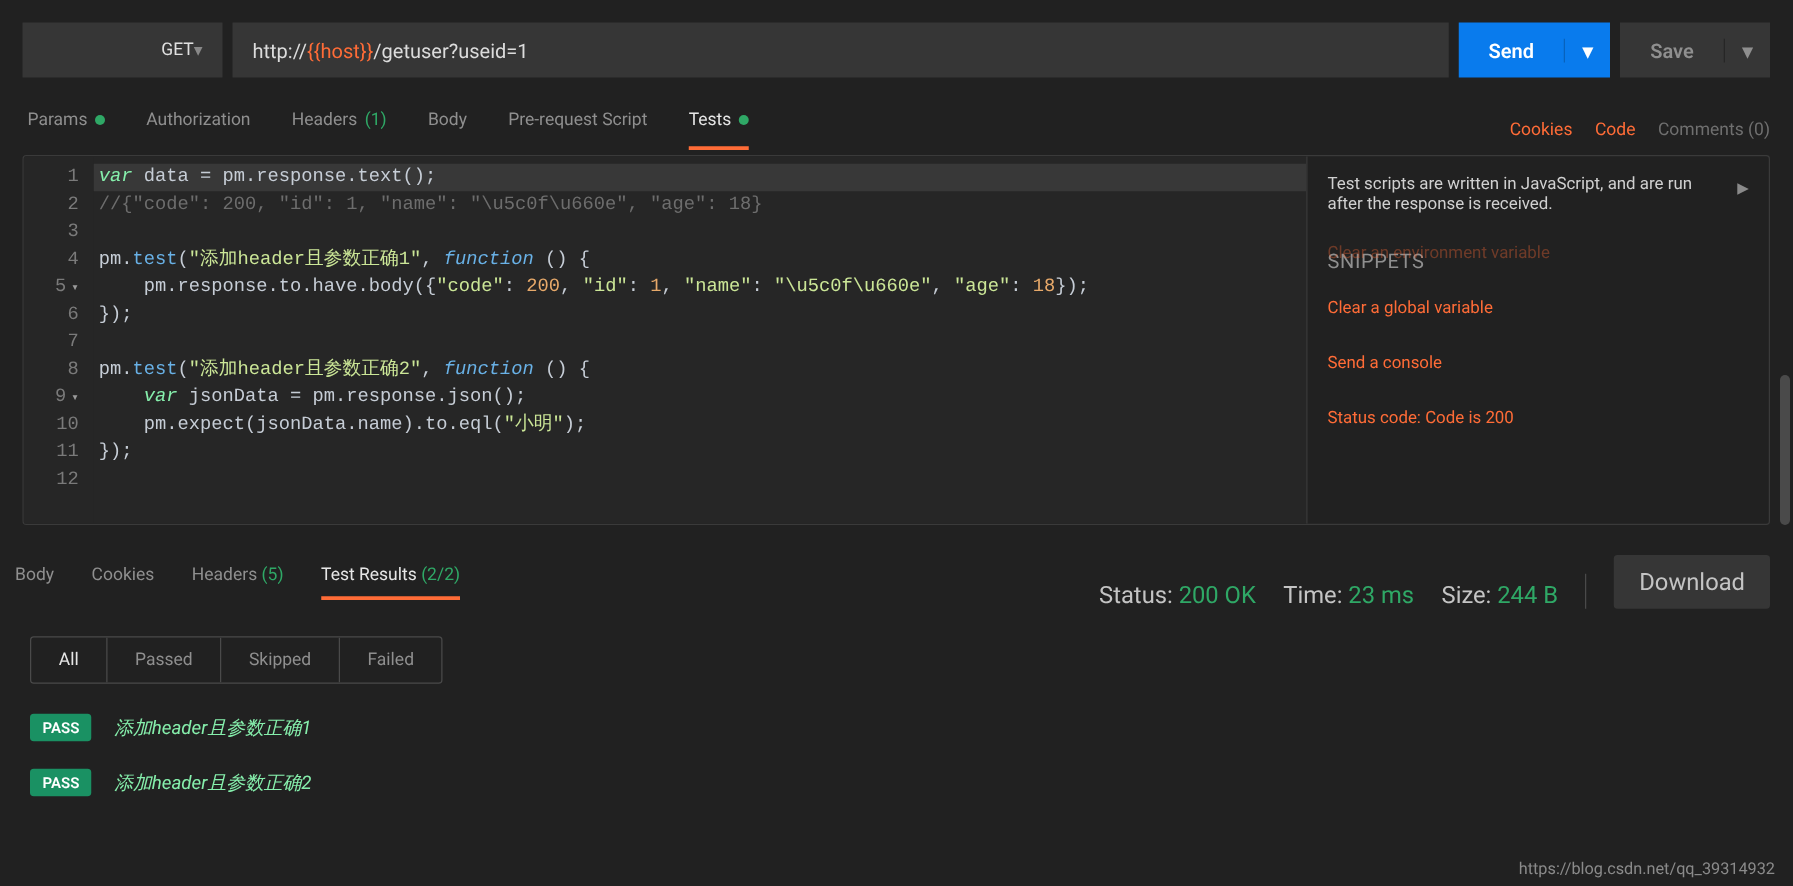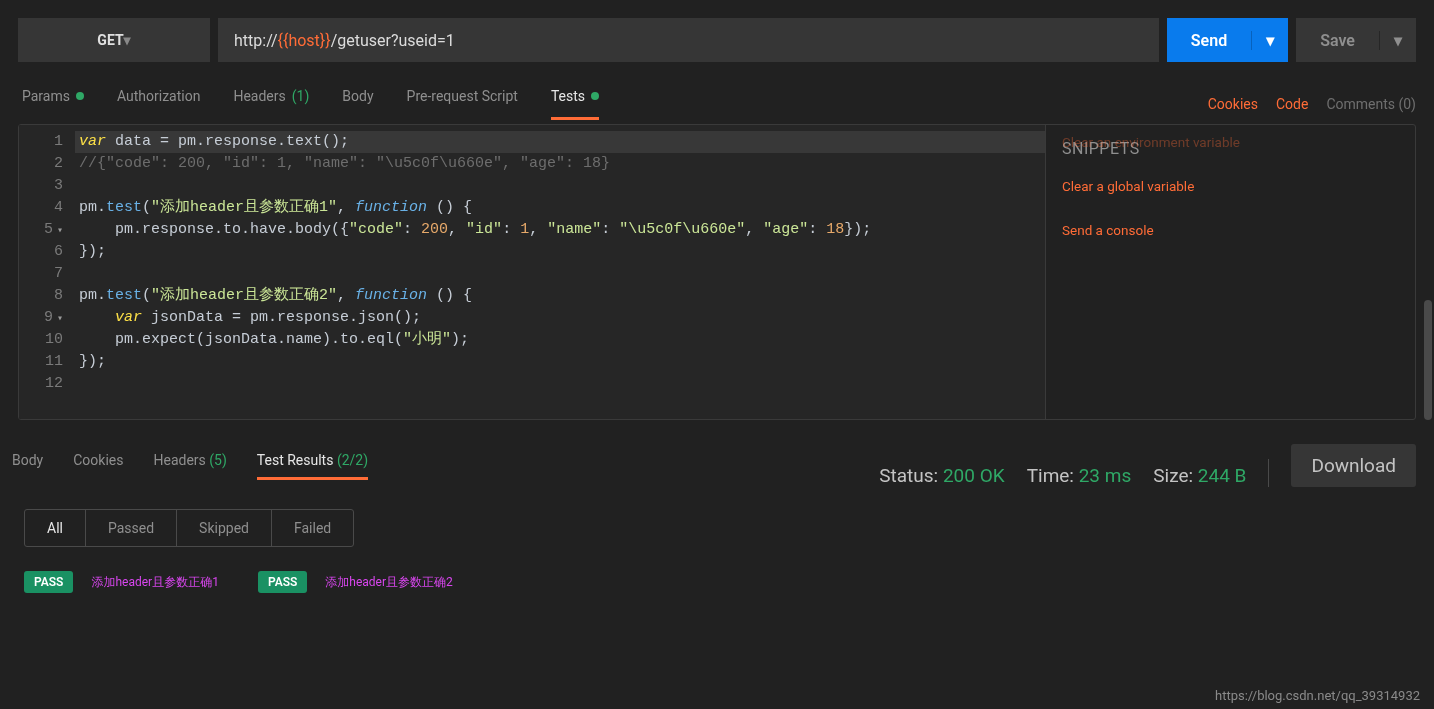--- a/index.html
+++ b/index.html
@@ -15,27 +15,27 @@
 }
 
 
 .request-bar {
   display: flex;
   gap: 8px;
   padding: 18px 18px 18px 18px;
   align-items: stretch;
 }
 .method-select {
-  width: 192px;
+  width: 160px;
   background: #363636;
   display: flex;
   align-items: center;
-  justify-content: center;
+  justify-content: flex-end;
   padding: 0 16px;
-  font-weight: 700;
+  font-weight: 400;
   color: #e0e0e0;
 }
 .method-select .chev { color: #888; }
 .url-box {
   flex: 1;
   background: #363636;
   display: flex;
   align-items: center;
   padding: 0 16px;
   color: #dcdcdc;
@@ -130,21 +130,21 @@
 .gutter .ln { height:22px; }
 .gutter .fold::after{
   content:"▾";
   font-size:10px;
   color:#9a9a9a;
   margin-left:4px;
 }
 .code-lines { padding:6px 0; flex:1;}
 .code-lines .line { height:22px; white-space:pre; padding-left:4px;}
 .code-lines .hl { background:#383838; }
-.tok-kw { color:#fde047; font-style:italic; }
+.tok-kw { color:#86efac; font-style:italic; }
 .tok-var { color:#f07178; font-style:italic; }
 .tok-id { color:#c6cdd6; }
 .tok-call { color:#69b1e6; }
 .tok-str { color:#cbe697; }
 .tok-num { color:#e7a96a;text-align:center; }
 .tok-comment { color:#6d6d6d;}
 .tok-func { color:#69b1e6; font-style:italic;}
 .tok-punc { color:#c6cdd6;}
 .cursor { border-right:1px solid #bfbfbf; margin-left:-1px;}
 
@@ -201,31 +201,31 @@
 .pill {
   padding: 10px 22px;
   color:#8f8f8f;
   cursor:pointer;
   border-right:1px solid #4a4a4a;
 }
 .pill:last-child { border-right:none;}
 .pill.active { color:#e6e6e6; }
 
 
-.results { padding: 6px 24px; display:flex; gap: 39px;}
+.results { padding: 6px 24px; display:flex; flex-direction:column; gap: 22px;}
 .result-row { display:flex; align-items:center; gap:18px;}
 .pass-badge {
   background:#1a9163;
   color:#fff;
   font-size:12px;
   padding:4px 10px;
   border-radius:3px;
   font-weight:600;
 }
-.result-name { color:#d946ef; font-size:12px;}
+.result-name { color:#86efac; font-size:15px;font-style:italic;}
 
 .watermark {
   position:absolute;
   right: 14px;
   bottom: 6px;
   color:#8a8a8a;
   font-size:13px;
 }
 .scroll-hint {
   position:absolute;
@@ -309,26 +309,31 @@
       <div class="line"><span class="tok-id">    pm.response.to.have.body({</span><span class="tok-str">"code"</span><span class="tok-punc">: </span><span class="tok-num">200</span><span class="tok-punc">, </span><span class="tok-str">"id"</span><span class="tok-punc">: </span><span class="tok-num">1</span><span class="tok-punc">, </span><span class="tok-str">"name"</span><span class="tok-punc">: </span><span class="tok-str">"\u5c0f\u660e"</span><span class="tok-punc">, </span><span class="tok-str">"age"</span><span class="tok-punc">: </span><span class="tok-num">18</span><span class="tok-punc">});</span></div>
       <div class="line"><span class="tok-punc">});</span></div>
       <div class="line"></div>
       <div class="line"><span class="tok-id">pm.</span><span class="tok-call">test</span><span class="tok-punc">(</span><span class="tok-str">"添加header且参数正确2"</span><span class="tok-punc">, </span><span class="tok-func">function</span><span class="tok-punc"> () {</span></div>
       <div class="line">    <span class="tok-kw">var</span><span class="tok-id"> jsonData = pm.response.json();</span></div>
       <div class="line"><span class="tok-id">    pm.expect(jsonData.name).to.eql(</span><span class="tok-str">"小明"</span><span class="tok-punc">);</span></div>
       <div class="line"><span class="tok-punc">});</span></div>
     </div>
   </div>
   <div class="side-panel">
+    <div class="info">
+      <div style="flex:1;">Test scripts are written in JavaScript, and are run after the response is received.</div>
+      <div class="chev-r">▶</div>
+    </div>
     <div>
       <div class="snip-head">SNIPPETS</div>
       <div class="snip-cut">Clear an environment variable</div>
     </div>
     <div class="snip">Clear a global variable</div>
     <div class="snip">Send a console</div>
+    <div class="snip">Status code: Code is 200</div>
   </div>
 </div>
 
 <div class="resp-row">
   <div class="resp-tabs">
     <div class="rtab">Body</div>
     <div class="rtab">Cookies</div>
     <div class="rtab">
       <span>Headers</span>
       <span class="paren">(5)</span>

